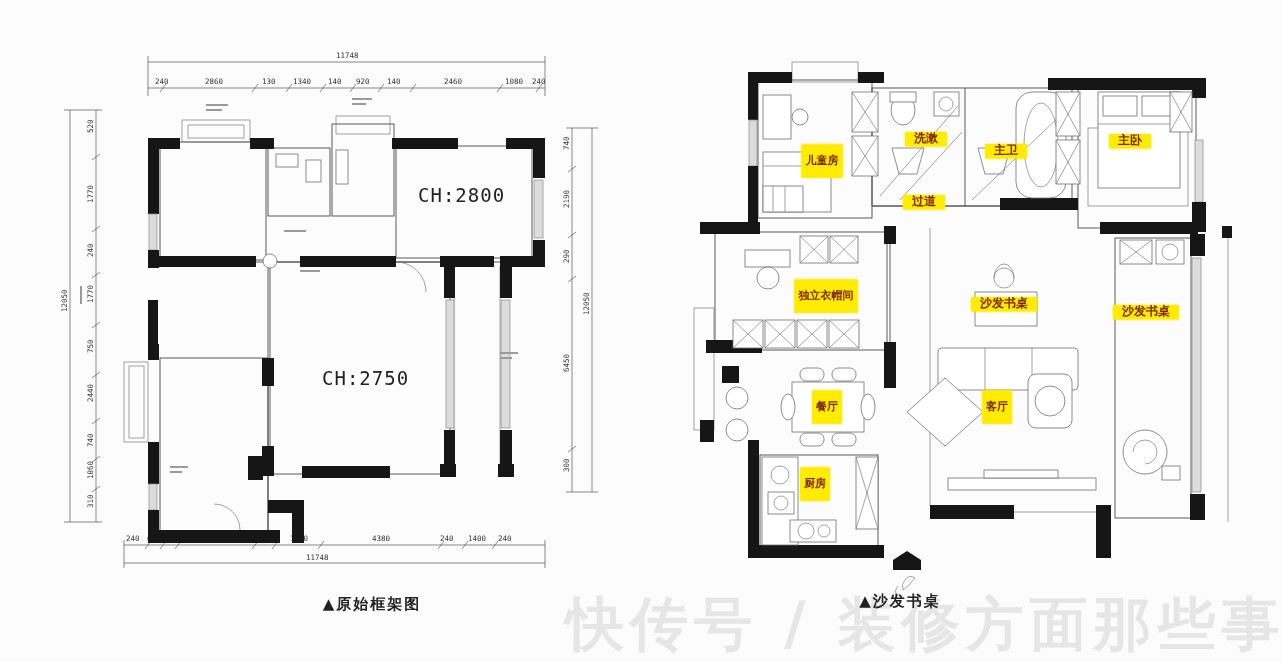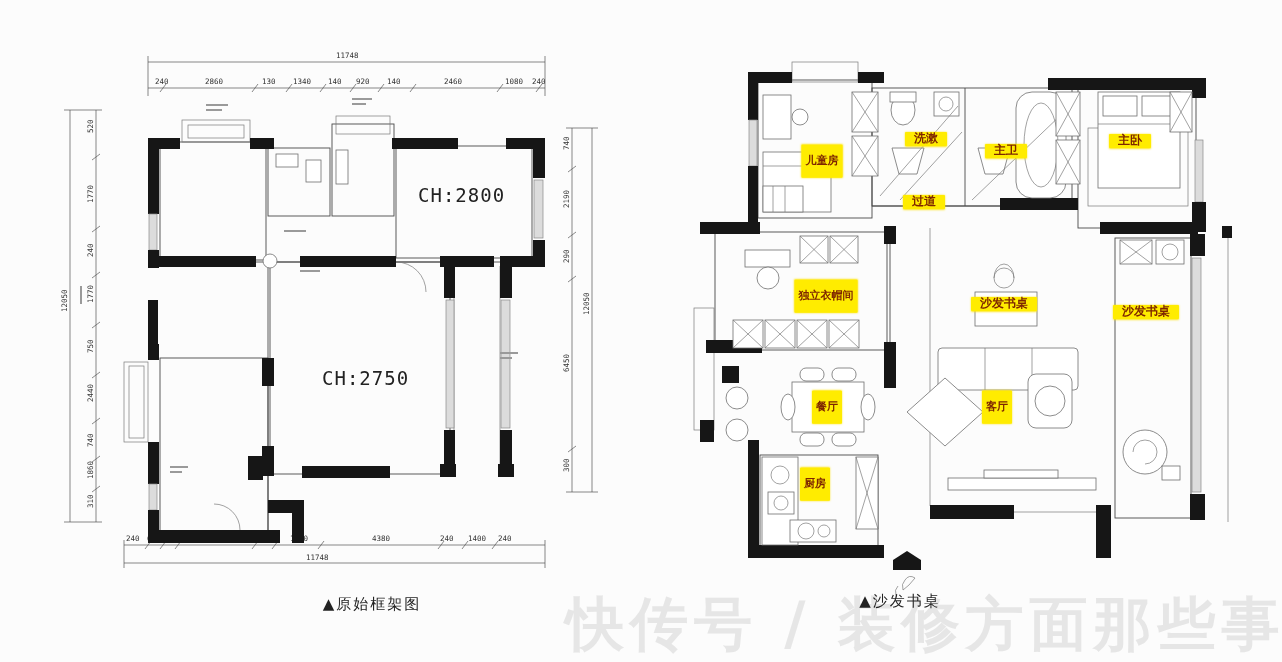--- a/index.html
+++ b/index.html
@@ -6,21 +6,21 @@
   body{width:1282px;height:662px;background:#fcfcfc;overflow:hidden;
        font-family:"DejaVu Sans",sans-serif;position:relative;}
   #stage{position:absolute;inset:0;width:1034px;height:662px;}
   svg{position:absolute;left:0;top:0;}
   .tag{position:absolute;transform:translate(-50%,-50%);background:#ffec00;
        color:#7e2600;font-weight:bold;font-size:11px;line-height:1.15;
        padding:10px 4px;white-space:nowrap;border-radius:1px;z-index:3;
        box-shadow:0 0 2px rgba(255,230,0,.9);}
   .tag.small{font-size:12px;padding:0 9px;}
   .caption{position:absolute;transform:translate(-50%,-50%);color:#222;
-       font-size:15px;font-weight:normal;letter-spacing:2px;z-index:4;white-space:nowrap;}
+       font-size:15px;font-weight:bold;letter-spacing:2px;z-index:4;white-space:nowrap;}
   #watermark{position:absolute;left:566px;top:586px;z-index:2;color:#e6e6e6;
        font-size:58px;font-weight:bold;white-space:nowrap;letter-spacing:6px;}
   .dimtxt{font-family:"DejaVu Sans Mono",monospace;font-size:7.5px;fill:#333;}
   .chtxt{font-family:"DejaVu Sans Mono",monospace;font-size:19px;fill:#222;letter-spacing:1px;}
   .thin{stroke:#4a4a4a;stroke-width:0.9;fill:none;}
   .thin2{stroke:#7a7a7a;stroke-width:0.7;fill:none;}
   .wall{fill:#161616;stroke:none;}
   .win{fill:#dcdcdc;stroke:#8a8a8a;stroke-width:0.7;}
   .dim{stroke:#555;stroke-width:0.7;fill:none;}
   .furn{stroke:#6f6f6f;stroke-width:0.8;fill:#ffffff;}

